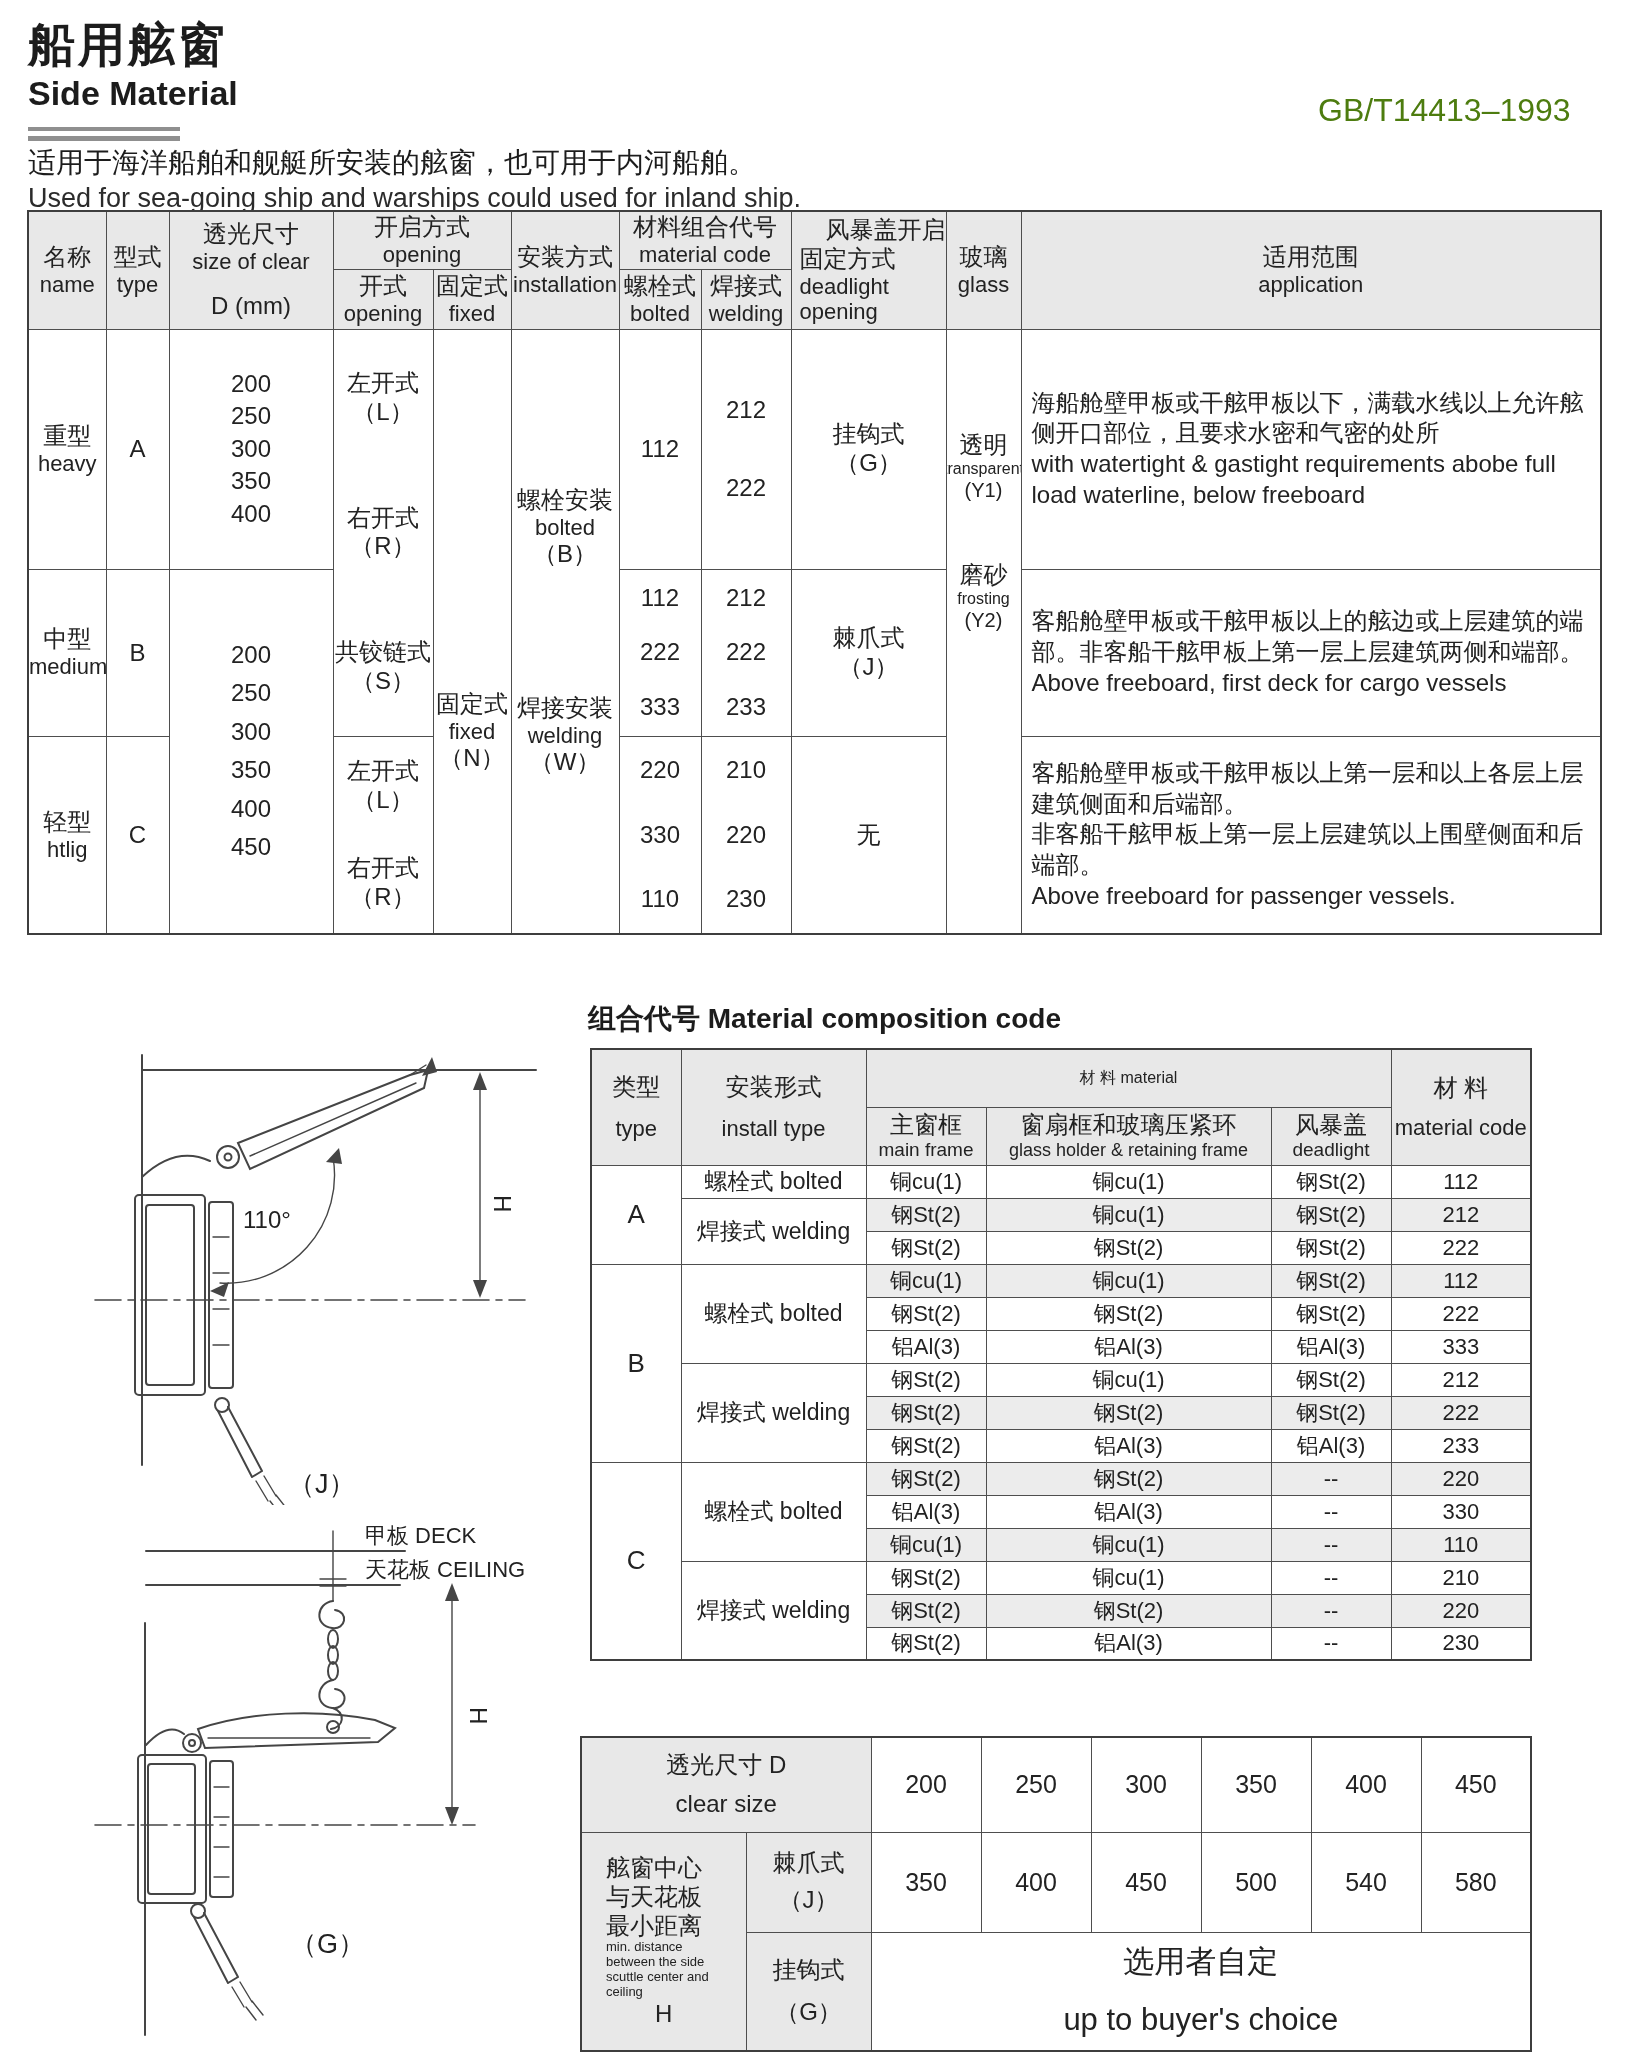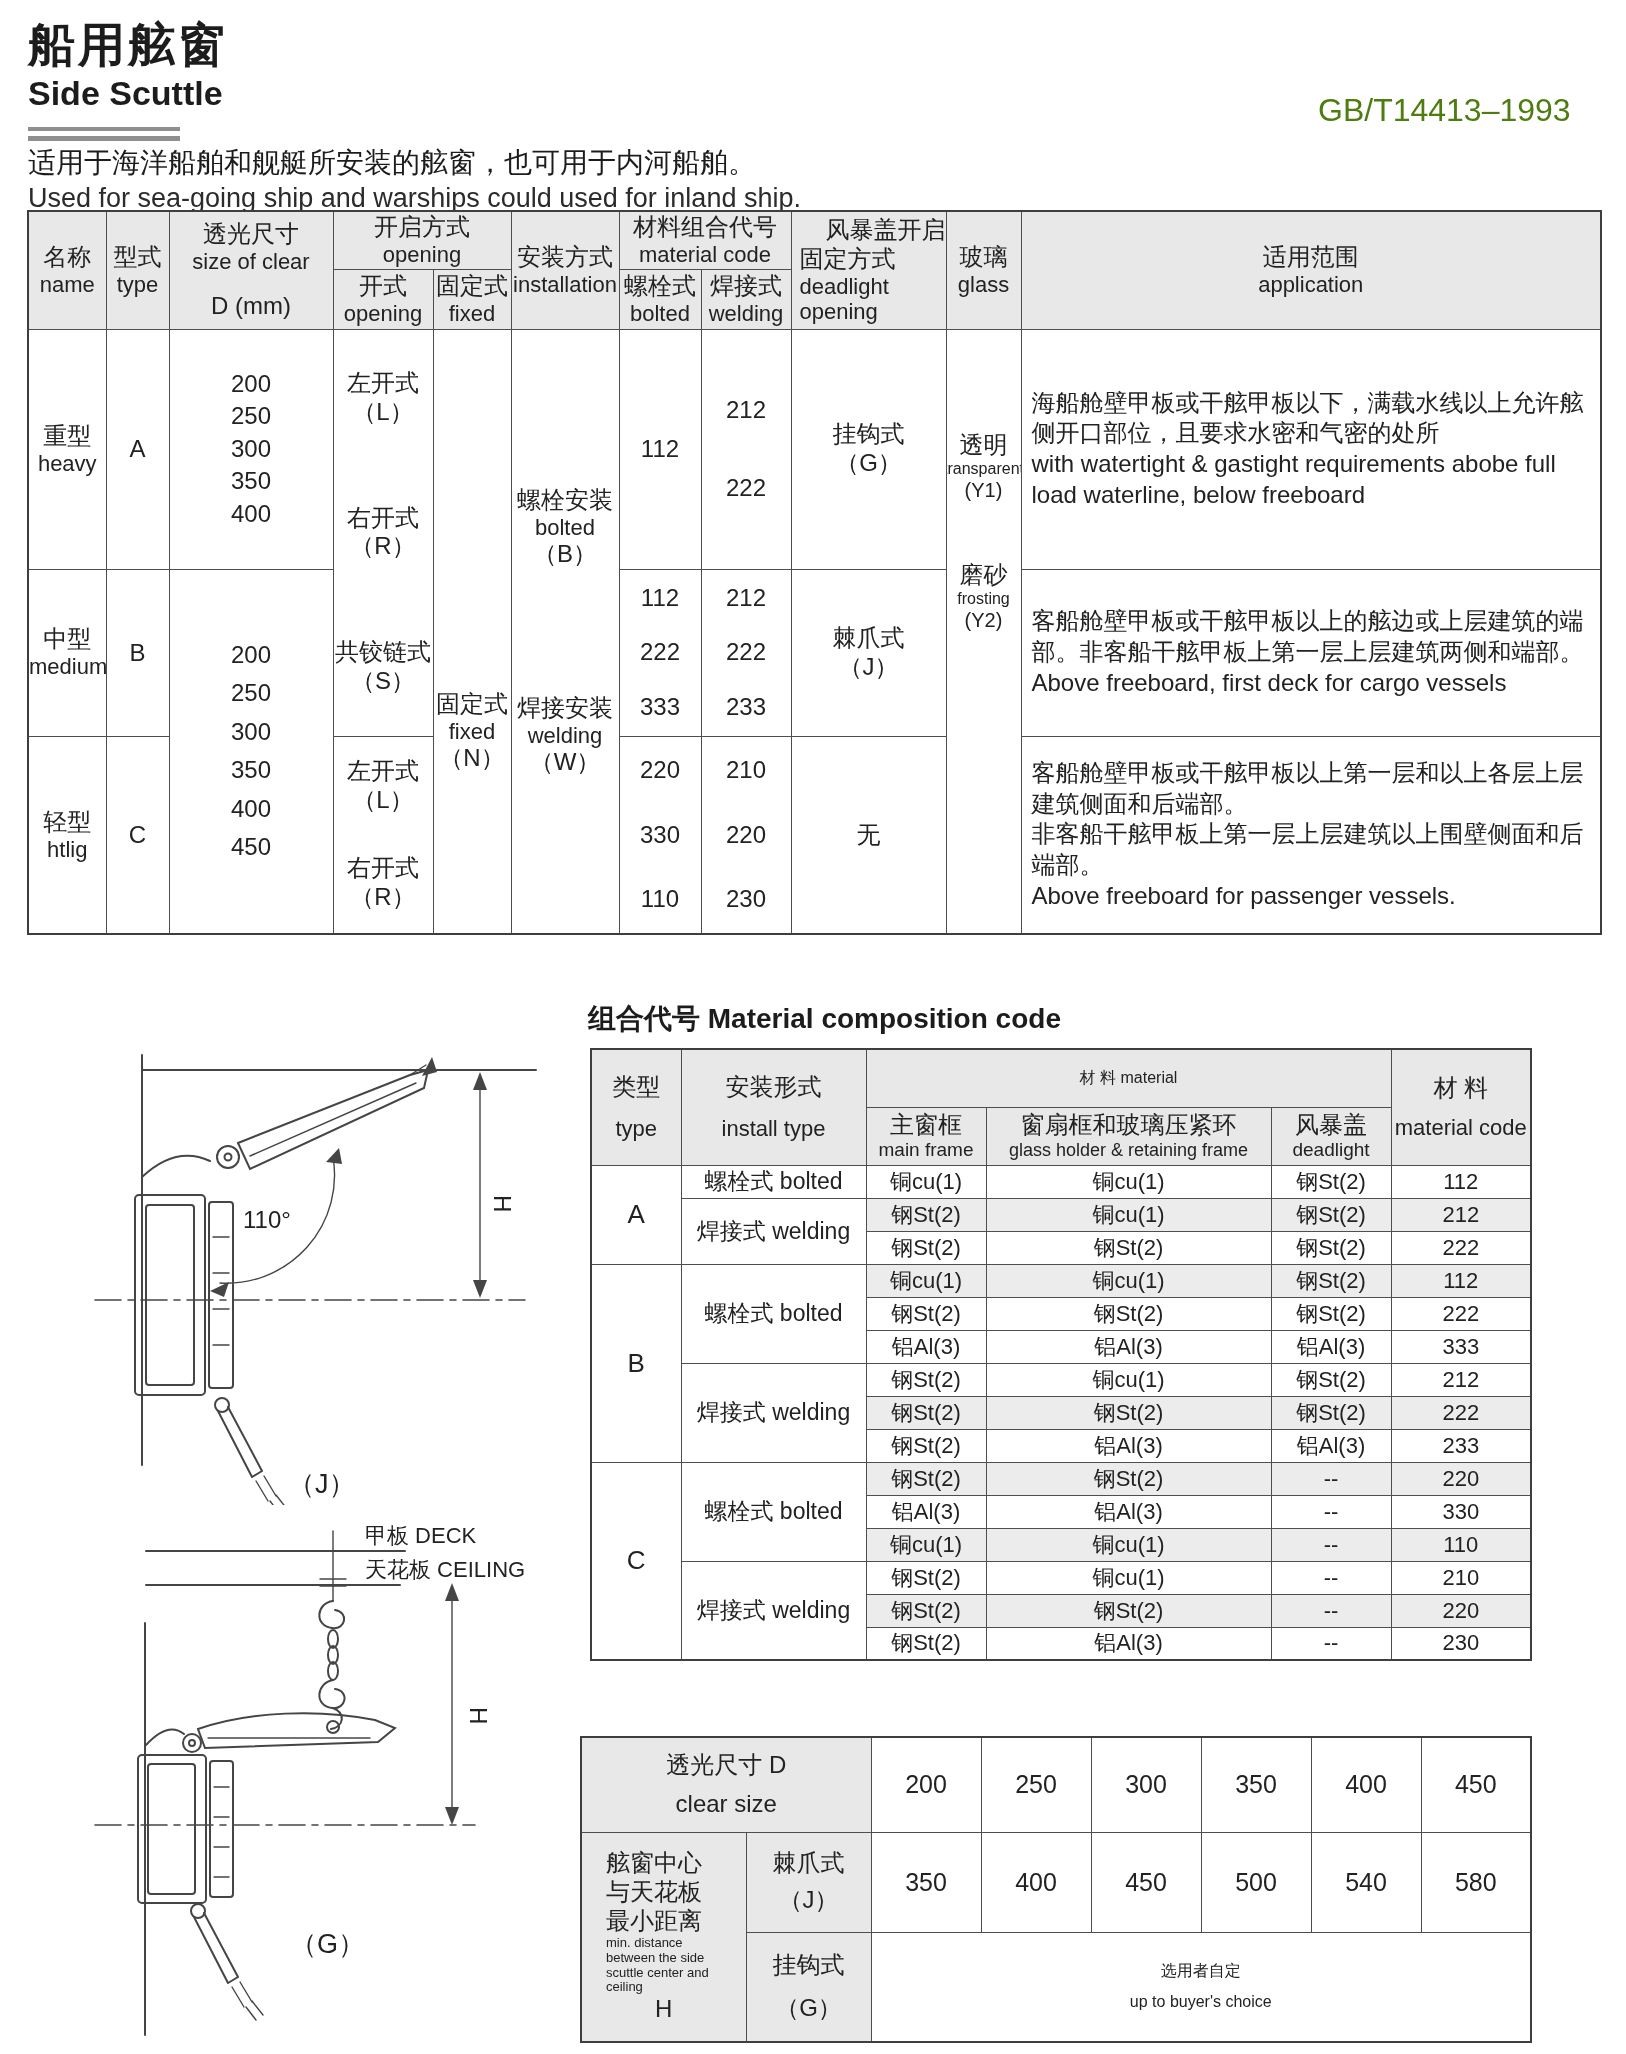--- a/index.html
+++ b/index.html
@@ -54,36 +54,36 @@
   .t2 .hold-en{font-size:18px;}
   
   .t3{position:absolute;left:580px;top:1736px;width:950px;border:2px solid #3e3e3e;}
   .t3 .r1{height:95px;}
   .t3 .r2{height:100px;}
   .t3 .r3{height:110px;}
   .t3 td{font-size:25px;}
   .t3 .lab{background:#e8e8e8;}
   .t3 .minlab{text-align:left;padding:6px 24px;font-size:22px;line-height:1.22;}
   .t3 .minlab .en{font-size:13px;}
-  .t3 .choice div{line-height:1.9;font-size:16px;}
+  .t3 .choice div{line-height:1.9;font-size:31px;}
   
   svg.diag{position:absolute;}
   svg.diag path,svg.diag rect,svg.diag circle,svg.diag ellipse{fill:none;stroke:#454545;stroke-width:2;stroke-linecap:round;}
   svg.diag .dash{stroke-dasharray:26 7 6 7;stroke-width:1.6;}
   svg.diag .thin{stroke-width:1.4;}
   svg.diag polygon{fill:#454545;stroke:none;}
   svg.diag text{fill:#222;font-family:"Liberation Sans",sans-serif;}
 </style>
 </head>
 <body>
 
 <div id="page">
 
   <div class="abs title-zh">船用舷窗</div>
-  <div class="abs title-en">Side Scuttle</div>
+  <div class="abs title-en">Side Material</div>
   <div class="abs title-rule"></div>
   <div class="abs standard">GB/T14413–1993</div>
   <div class="abs desc-en">Used for sea-going ship and warships could used for inland ship.</div>
   <div class="abs desc-zh">适用于海洋船舶和舰艇所安装的舷窗，也可用于内河船舶。</div>
 
   <table class="t1">
     <colgroup>
       <col style="width:78px">
         <col style="width:63px">
         <col style="width:164px">

